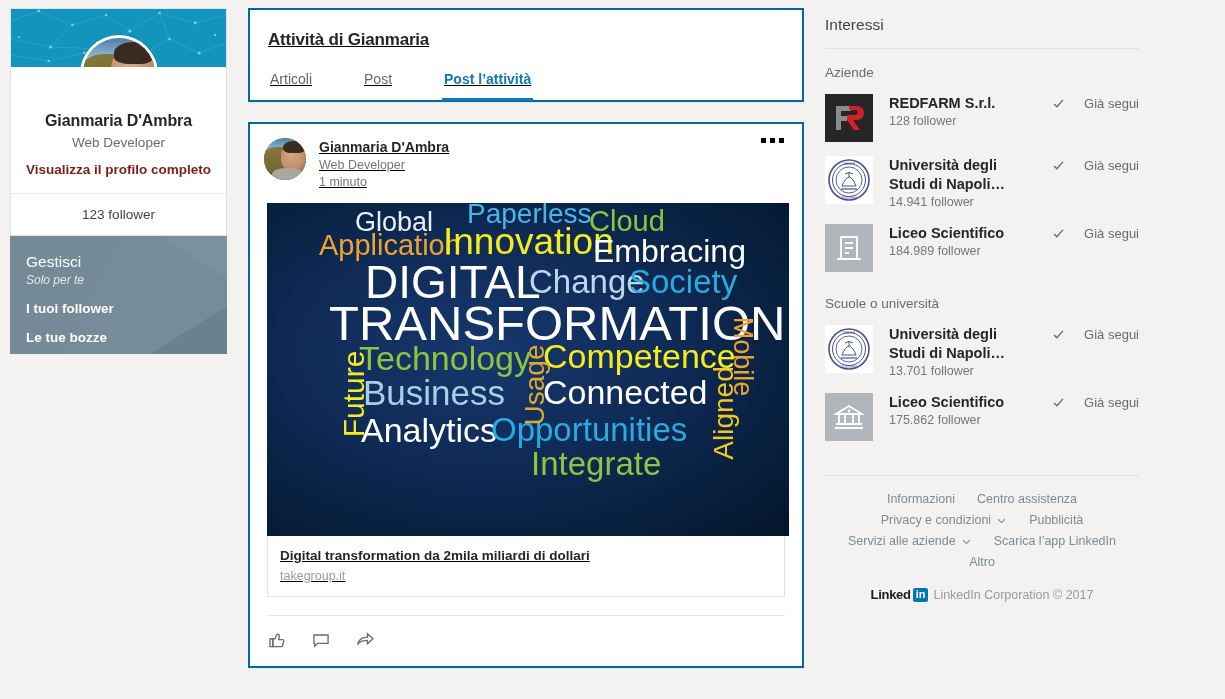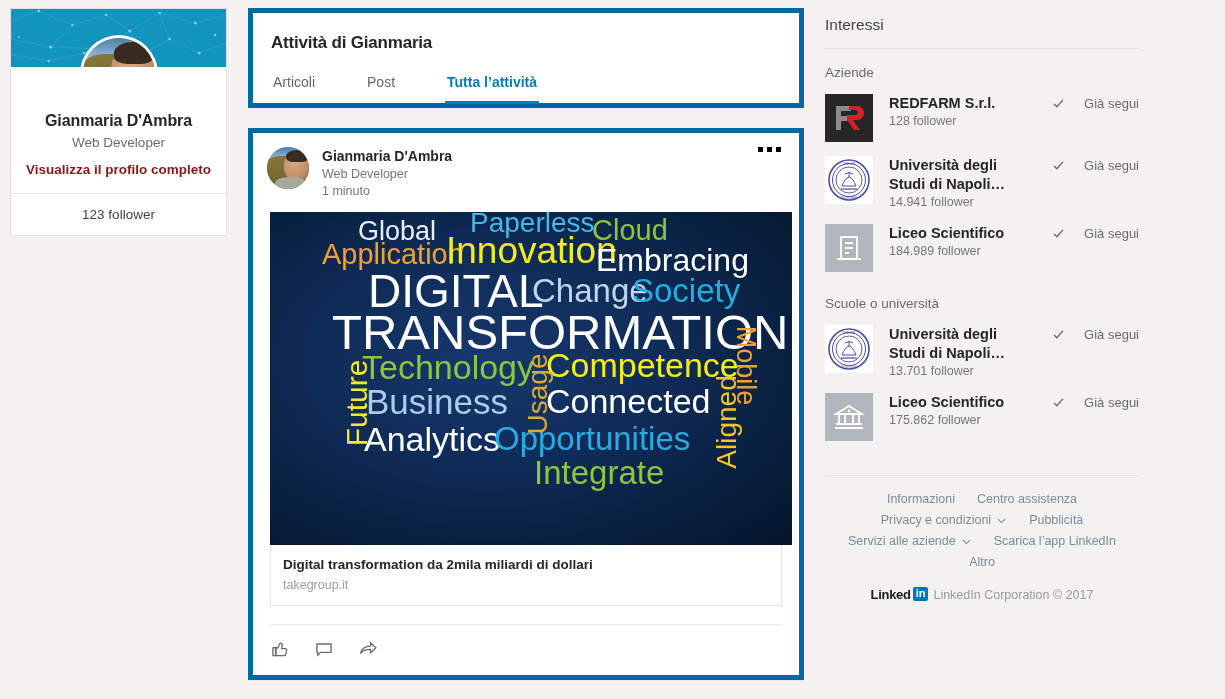--- a/index.html
+++ b/index.html
@@ -86,22 +86,23 @@
   .manage-link {
     display: block; font-size: 13.5px; font-weight: bold; color: #fff;
     margin-top: 14px; position: relative; cursor: pointer; text-decoration: none;
   }
 
   
   .center-col { position: absolute; left: 248px; top: 8px; width: 556px; }
 
   .card {
     background: #fff;
-    border: 5px solid #0369a1;
+    border: 2px solid #0369a1;
     box-shadow: 0 1px 1px rgba(0,0,0,.04);
+    text-decoration: underline;
   }
   .activity-header { padding: 20px 18px 0; }
   .activity-title {
     font-size: 17px; font-weight: bold; color: #262626; letter-spacing: -.2px;
   }
   .tabs { display: flex; margin-top: 14px; }
   .tab {
     font-size: 14px; color: #666; padding: 6px 2px 11px;
     margin-right: 48px; cursor: pointer; border-bottom: 3px solid transparent;
     position: relative; bottom: -1px;
@@ -194,21 +195,21 @@
     gap: 22px; margin-bottom: 7px; flex-wrap: nowrap;
   }
   .foot-link {
     font-size: 12.5px; color: #7a8b99; cursor: pointer;
     display: inline-flex; align-items: center; gap: 5px; text-decoration: none;
   }
   .copyright {
     display: flex; justify-content: center; align-items: center;
     gap: 5px; margin-top: 18px;
   }
-  .li-logo { display: inline-flex; align-items: flex-start; gap: 2px; }
+  .li-logo { display: inline-flex; align-items: center; gap: 2px; }
   .li-word { font-size: 13px; font-weight: bold; color: #1a1a1a; letter-spacing: -.3px; }
   .li-box {
     background: #0077b5; color: #fff; font-size: 11px; font-weight: bold;
     border-radius: 2px; padding: 1px 3px 2px; line-height: 11px;
   }
   .copy-text { font-size: 12.5px; color: #9a9a9a; }
 </style>
 </head>
 <body>
 
@@ -255,31 +256,43 @@
       </div>
       <div class="profile-body">
         <div class="profile-name">Gianmaria D'Ambra</div>
         <div class="profile-headline">Web Developer</div>
         <a class="profile-link">Visualizza il profilo completo</a>
       </div>
     </div>
 
     <div class="followers-row">123 follower</div>
 
+    <div class="manage-panel">
+      <svg class="facets" viewBox="0 0 217 118" preserveAspectRatio="none">
+        <polygon points="0,0 110,0 52,118 0,118" fill="#ffffff" opacity=".035"></polygon>
+        <polygon points="110,0 217,0 217,70 140,118 52,118" fill="#ffffff" opacity=".055"></polygon>
+        <polygon points="217,70 217,118 140,118" fill="#000000" opacity=".04"></polygon>
+        <polygon points="150,0 217,0 217,42" fill="#ffffff" opacity=".04"></polygon>
+      </svg>
+      <div class="manage-title">Gestisci</div>
+      <div class="manage-sub">Solo per te</div>
+      <a class="manage-link">I tuoi follower</a>
+      <a class="manage-link">Le tue bozze</a>
+    </div>
   </div>
 
   <div class="center-col">
 
     <div class="card">
       <div class="activity-header">
         <div class="activity-title">Attività di Gianmaria</div>
         <div class="tabs">
           <div class="tab">Articoli</div>
           <div class="tab">Post</div>
-          <div class="tab active">Tutta l’attività</div>
+          <div class="tab active">Post l’attività</div>
         </div>
       </div>
     </div>
 
     <div class="card post-card">
       <div class="post-head">
         <div class="post-avatar">
           <div class="sky"></div>
             <div class="hill"></div>
           <div class="face"></div>

